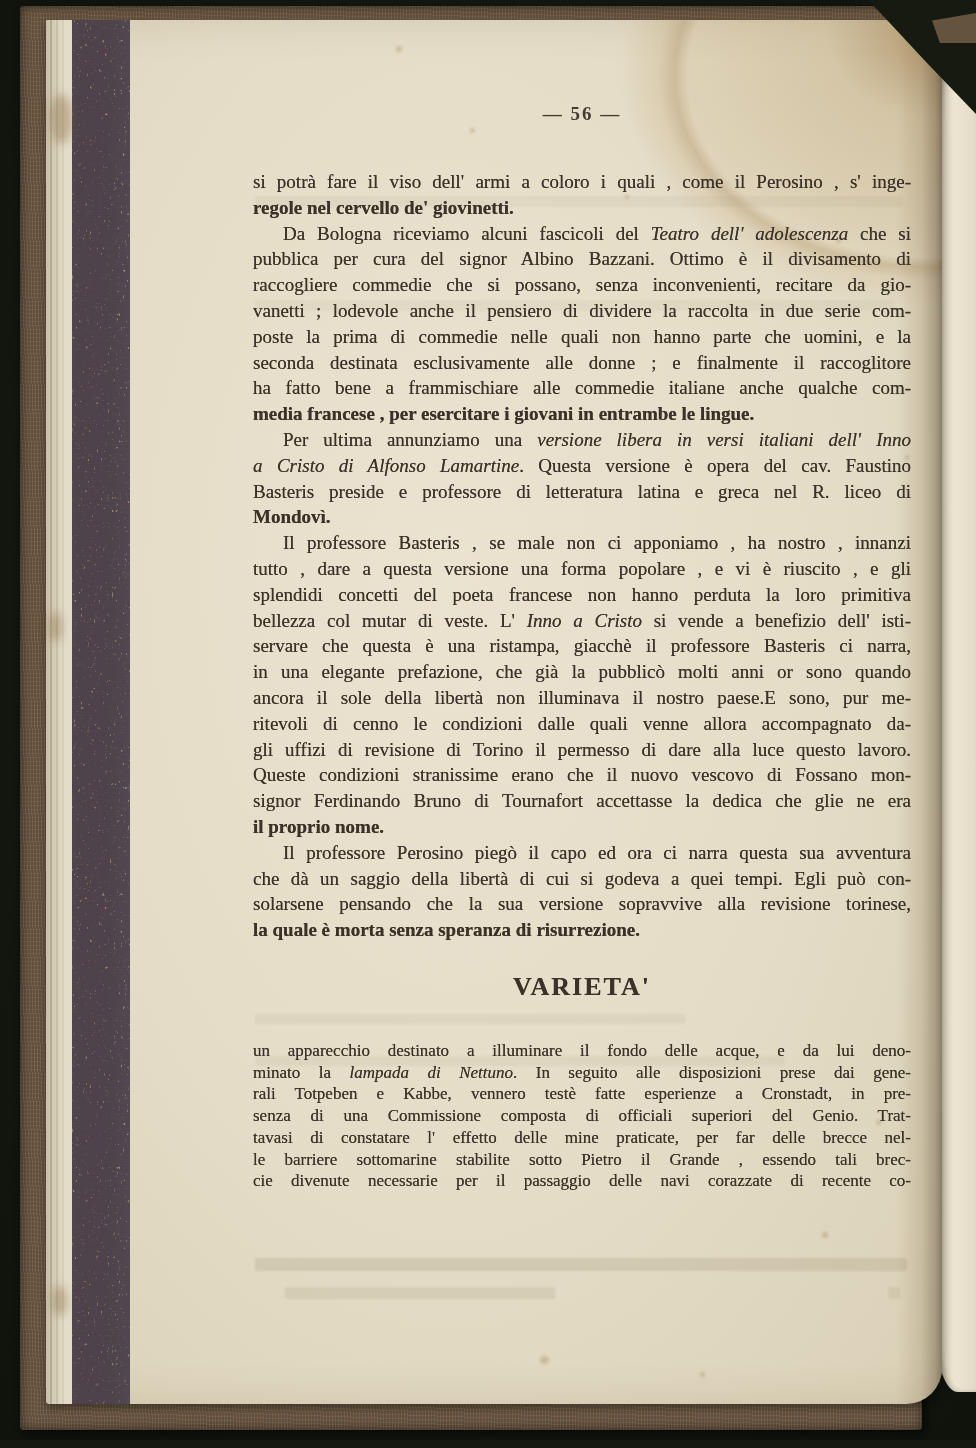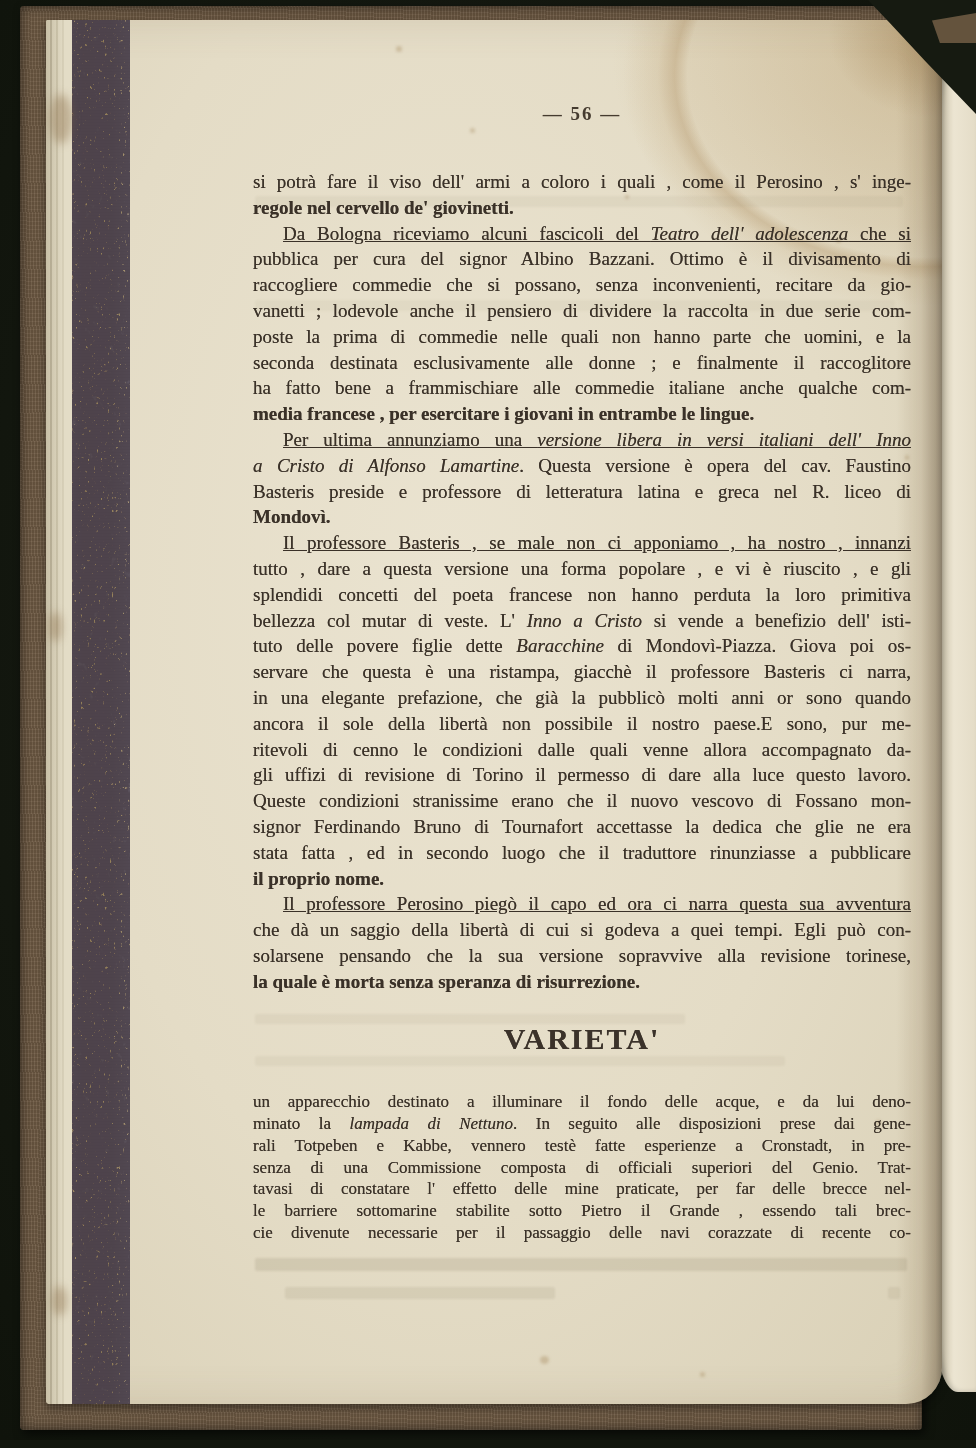--- a/index.html
+++ b/index.html
@@ -46,22 +46,22 @@
   .ghost{position:absolute;background:rgba(125,112,82,.16);filter:blur(1.3px);border-radius:2px;}
   .page-header{position:absolute;left:253px;top:103px;width:658px;text-align:center;
     font-size:19px;font-weight:bold;letter-spacing:2px;color:#453b2f;}
   .text-column{position:absolute;left:253px;top:137px;width:658px;color:#3a3128;
     font-size:19px;line-height:25.8px;text-shadow:0 0 .5px rgba(58,49,40,.75);margin-top:32px;}
   .paragraph{margin:0;}
   .paragraph.small{font-size:17px;line-height:21.8px;}
   .paragraph.small b{letter-spacing:.8px;}
   .line{text-align:justify;text-align-last:justify;}
   .line.para-end{text-align-last:left;font-weight:bold;}
-  .line.indent{text-indent:30px;text-decoration:underline;}
-  .section-heading{margin:31px 0 40px;text-align:center;font-weight:bold;font-size:30px;
+  .line.indent{text-indent:30px;}
+  .section-heading{margin:31px 0 40px;text-align:center;font-weight:bold;font-size:26px;
     letter-spacing:2px;color:#3b322a;text-shadow:0 0 .5px rgba(58,49,40,.8);}
 </style>
 </head>
 <body>
 
 <div class="scene">
   <div class="cover"></div>
   <div class="next-page"></div>
 
   <div class="page">
@@ -131,29 +131,27 @@
         <div class="line indent">Per ultima annunziamo una <i>versione libera in versi italiani dell' Inno</i></div>
         <div class="line"><i>a Cristo di Alfonso Lamartine</i>. Questa versione è opera del cav. Faustino</div>
         <div class="line">Basteris preside e professore di letteratura latina e greca nel R. liceo di</div>
         <div class="line para-end">Mondovì.</div>
       </div>
       <div class="paragraph">
         <div class="line indent">Il professore Basteris , se male non ci apponiamo , ha nostro , innanzi</div>
         <div class="line">tutto , dare a questa versione una forma popolare , e vi è riuscito , e gli</div>
         <div class="line">splendidi concetti del poeta francese non hanno perduta la loro primitiva</div>
         <div class="line">bellezza col mutar di veste. L' <i>Inno a Cristo</i> si vende a benefizio dell' isti-</div>
-        <div class="line">tuto delle povere figlie dette <i>Baracchine</i> di Mondovì-Piazza. Giova poi os-</div>
         <div class="line">servare che questa è una ristampa, giacchè il professore Basteris ci narra,</div>
         <div class="line">in una elegante prefazione, che già la pubblicò molti anni or sono quando</div>
-        <div class="line">ancora il sole della libertà non possibile il nostro paese.E sono, pur me-</div>
+        <div class="line">ancora il sole della libertà non illuminava il nostro paese.E sono, pur me-</div>
         <div class="line">ritevoli di cenno le condizioni dalle quali venne allora accompagnato da-</div>
         <div class="line">gli uffizi di revisione di Torino il permesso di dare alla luce questo lavoro.</div>
         <div class="line">Queste condizioni stranissime erano che il nuovo vescovo di Fossano mon-</div>
         <div class="line">signor Ferdinando Bruno di Tournafort accettasse la dedica che glie ne era</div>
-        <div class="line">stata fatta , ed in secondo luogo che il traduttore rinunziasse a pubblicare</div>
         <div class="line para-end">il proprio nome.</div>
       </div>
       <div class="paragraph">
         <div class="line indent">Il professore Perosino piegò il capo ed ora ci narra questa sua avventura</div>
         <div class="line">che dà un saggio della libertà di cui si godeva a quei tempi. Egli può con-</div>
         <div class="line">solarsene pensando che la sua versione sopravvive alla revisione torinese,</div>
         <div class="line para-end">la quale è morta senza speranza di risurrezione.</div>
       </div>
       <div class="section-heading">VARIETA'</div>
       <div class="paragraph small">

